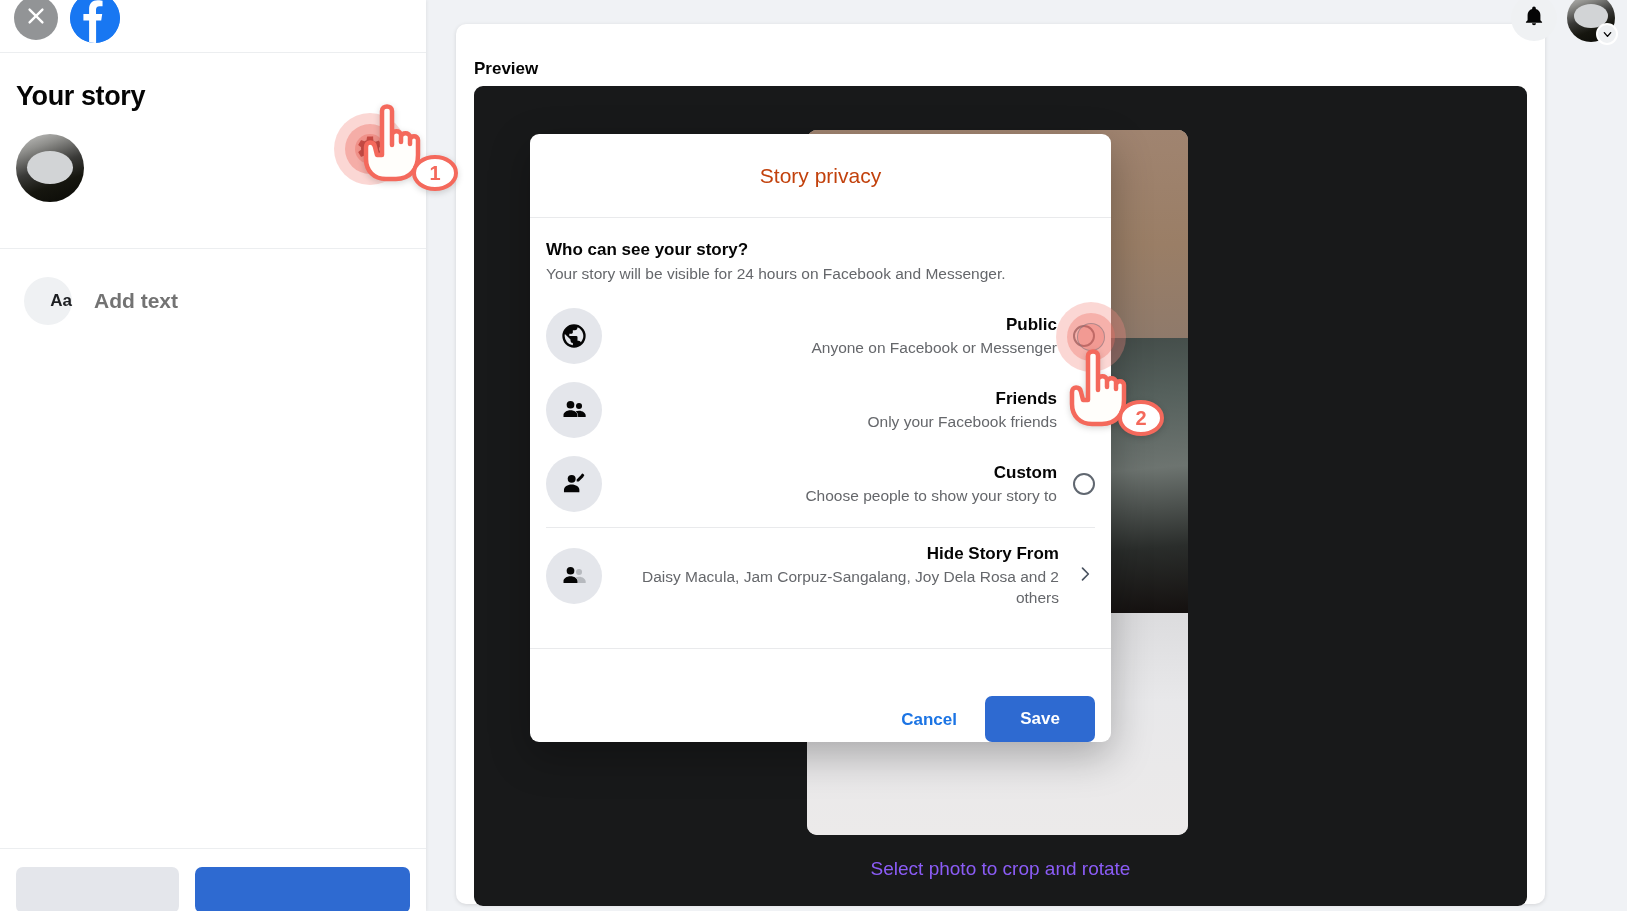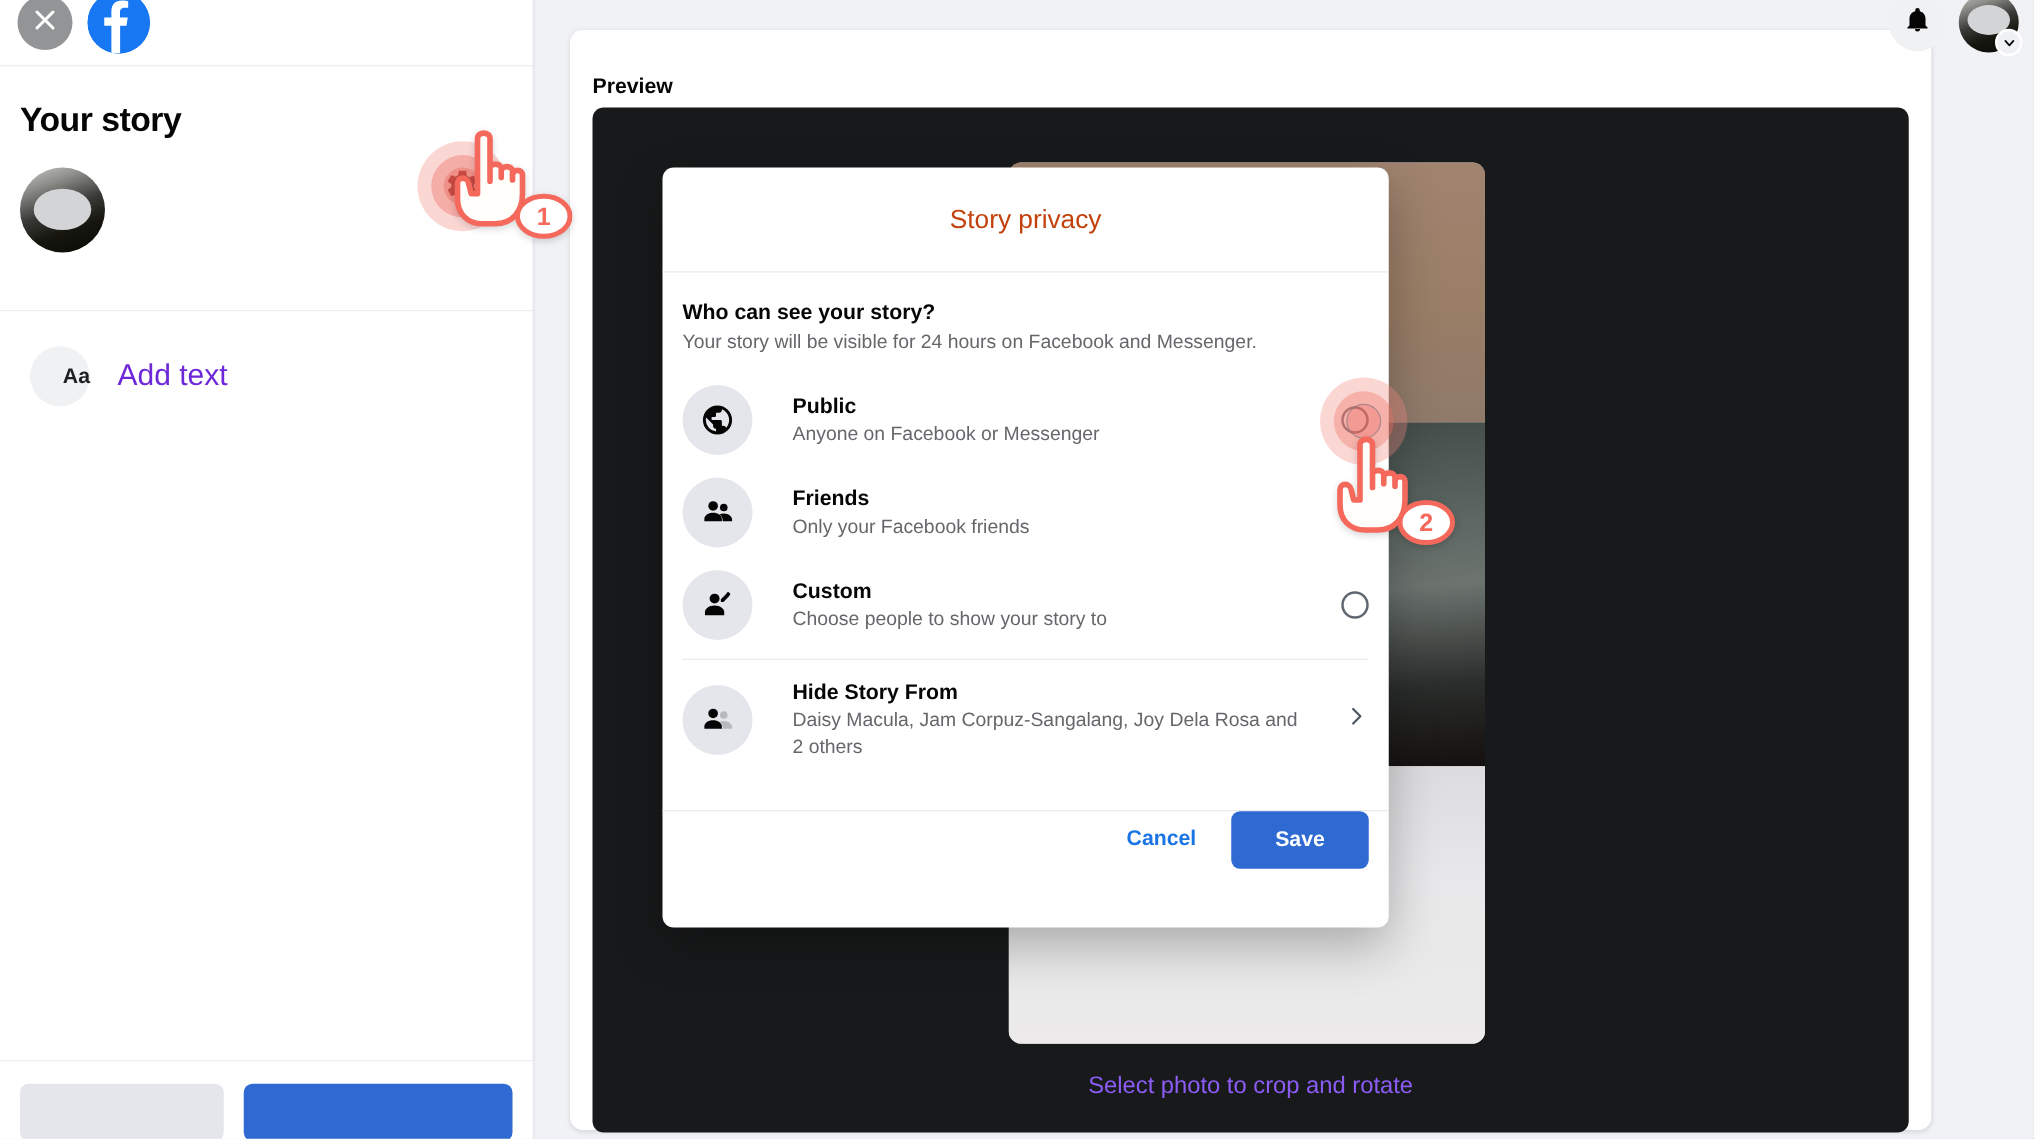--- a/index.html
+++ b/index.html
@@ -60,21 +60,21 @@
   .gear-icon-box svg { width: 30px; height: 30px; }
 
   .lp-addtext-row {
     display: flex; align-items: center; gap: 22px; padding: 28px 24px;
   }
   .aa-circle {
     width: 48px; height: 48px; border-radius: 50%; background: #eff1f3;
     display: flex; align-items: center; justify-content: flex-end;
     font-size: 17px; font-weight: 600; color: #1c1e21;
   }
-  .addtext-label { font-size: 24px; font-weight: 400; color: #6d28d9; }
+  .addtext-label { font-size: 21px; font-weight: 700; color: #737373; }
 
   .lp-footer {
     position: absolute; left: 0; bottom: 0; width: 426px; height: 63px;
     border-top: 1px solid #eceef0; background:#fff;
     display: flex; align-items: flex-start; gap: 16px; padding: 18px 16px 0 16px;
   }
   .lp-btn { height: 46px; border-radius: 7px; }
   .lp-btn.secondary { width: 165px; background: #e4e6eb; }
   .lp-btn.primary { width: 218px; background: #2e6ad1; }
 
@@ -154,42 +154,42 @@
     border-bottom: 1px solid #e9eaec;
   }
   .dlg-title { font-size: 21px; font-weight: 400; color: #c2410c; }
   .dlg-body { flex: 1; padding: 22px 0 0 0; }
   .dlg-sub-block { padding: 0 16px 0 16px; }
   .dlg-q { font-size: 17px; font-weight: 700; color: #050505; }
   .dlg-desc { font-size: 15.5px; color: #65676b; margin-top: 5px; }
 
   .opt-list { margin-top: 16px; }
   .opt-row {
-    display: flex; align-items: center; gap: 32px;
-    padding: 9px 16px; min-height: 69px; cursor: pointer;
+    display: flex; align-items: center; gap: 16px;
+    padding: 9px 16px; min-height: 69px; cursor: pointer; text-align: right;
   }
   .opt-icon {
     width: 56px; height: 56px; border-radius: 50%; background: #e4e6eb;
     display: flex; align-items: center; justify-content: center; flex: 0 0 56px;
   }
   .opt-icon svg { width: 28px; height: 28px; }
   .opt-text { flex: 1; min-width: 0; }
   .opt-title { font-size: 17px; font-weight: 600; color: #050505; line-height: 1.3; }
   .opt-desc { font-size: 15.5px; color: #65676b; margin-top: 2px; line-height: 1.32; }
   .radio {
     width: 22px; height: 22px; border-radius: 50%;
     border: 2px solid #606770; flex: 0 0 22px; position: relative;
   }
   .radio.checked { border-color: #1877f2; border-width: 6px; }
   .opt-sep { height: 1px; background: #e9eaec; margin: 6px 16px; }
   .chev-right svg { width: 20px; height: 20px; }
 
   .dlg-footer {
     height: 94px; border-top: 1px solid #e9eaec;
-    display: flex; align-items: flex-start; justify-content: flex-end;
+    display: flex; align-items: flex-end; justify-content: flex-end;
     gap: 10px; padding: 0 16px;
   }
   .btn-cancel {
     background: none; border: none; cursor: pointer;
     color: #1b74e4; font-size: 17px; font-weight: 600;
     padding: 12px 18px; border-radius: 6px;
     font-family: "Liberation Sans", sans-serif;
   }
   .btn-save {
     background: #2e6ad1; border: none; cursor: pointer;

